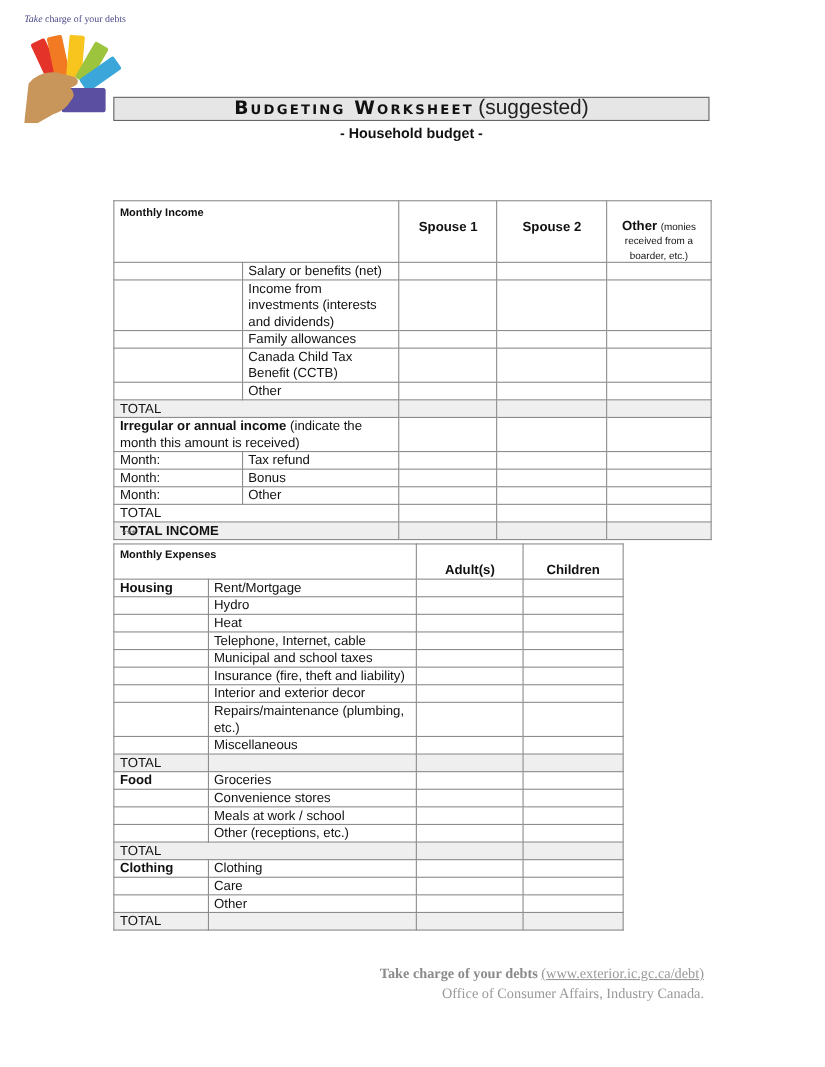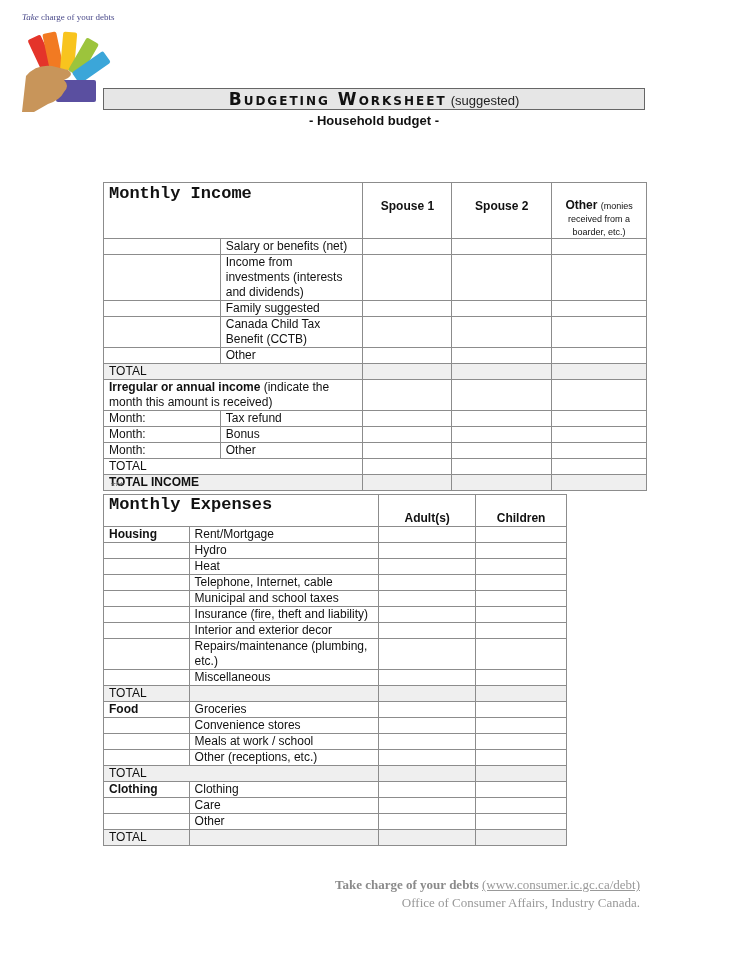--- a/index.html
+++ b/index.html
@@ -2,29 +2,29 @@
 <html><head>
 <meta charset="utf-8">
 <style>
   html, body { margin:0; padding:0; background:#fff; }
   body { width:750px; height:970px; position:relative; overflow:hidden; font-family:"Liberation Sans", sans-serif; color:#111; }
   .logo { position:absolute; left:22px; top:12px; width:100px; height:100px; }
   .logo-text { position:absolute; left:22px; top:12px; font-family:"Liberation Serif", serif; font-size:9px; color:#4a4a8a; white-space:nowrap; }
   .logo-text i { font-weight:normal; }
   .title-box { position:absolute; left:103px; top:88px; width:542px; height:22px; background:#e6e6e6; border:1px solid #666; box-sizing:border-box; text-align:center; line-height:20px; }
   .title-main { font-family:"DejaVu Sans", sans-serif; font-weight:bold; font-size:17px; letter-spacing:2px; font-variant:small-caps; }
-  .title-sub { font-size:13px; color:#222; margin-left:4px; }
+  .title-sub { font-size:19px; color:#222; margin-left:4px; }
   .subtitle { position:absolute; left:103px; top:113px; width:542px; text-align:center; font-weight:bold; font-size:13px; }
 
   table { border-collapse:collapse; position:absolute; font-size:12px; }
   td { border:1px solid #8c8c8c; padding:0 5px; vertical-align:top; line-height:15px; height:15px; }
   .shade td, td.shade { background:#efefef; }
   .bold { font-weight:bold; }
   .hdr { font-weight:bold; font-size:12px; text-align:center; padding-top:16px; }
-  .big { font-weight:bold; font-size:17px; padding-top:3px;font-family:Liberation Mono, monospace; }
+  .big { font-weight:bold; font-size:10px; padding-top:3px; }
 
   #income { left:103px; top:182px; width:544px; }
   #expenses { left:103px; top:494px; width:464px; }
 
   .stars { position:absolute; left:111px; top:480px; font-size:11px; color:#666; }
   .footer { position:absolute; right:110px; top:876px; text-align:right; font-family:"Liberation Serif", serif; font-size:13px; color:#999; line-height:18px; }
   .footer b { color:#8a8a8a; }
   .footer u { color:#999; }
 </style>
 </head>
@@ -72,21 +72,21 @@
       </tr>
   <tr>
         <td></td>
         <td>Income from investments (interests and dividends)</td>
         <td></td>
         <td></td>
         <td></td>
       </tr>
   <tr>
         <td></td>
-        <td>Family suggested</td>
+        <td>Family allowances</td>
         <td></td>
         <td></td>
         <td></td>
       </tr>
   <tr>
         <td></td>
         <td>Canada Child Tax Benefit (CCTB)</td>
         <td></td>
         <td></td>
         <td></td>
@@ -274,15 +274,15 @@
   <tr class="shade">
         <td>TOTAL</td>
         <td></td>
         <td></td>
         <td></td>
       </tr>
 </tbody>
   </table>
 
 <div class="footer">
-  <div><b>Take charge of your debts</b> <u>(www.consumer.ic.gc.ca/debt)</u></div>
+  <div><b>Take charge of your debts</b> <u>(www.exterior.ic.gc.ca/debt)</u></div>
   <div>Office of Consumer Affairs, Industry Canada.</div>
 </div>
 
 </body></html>

